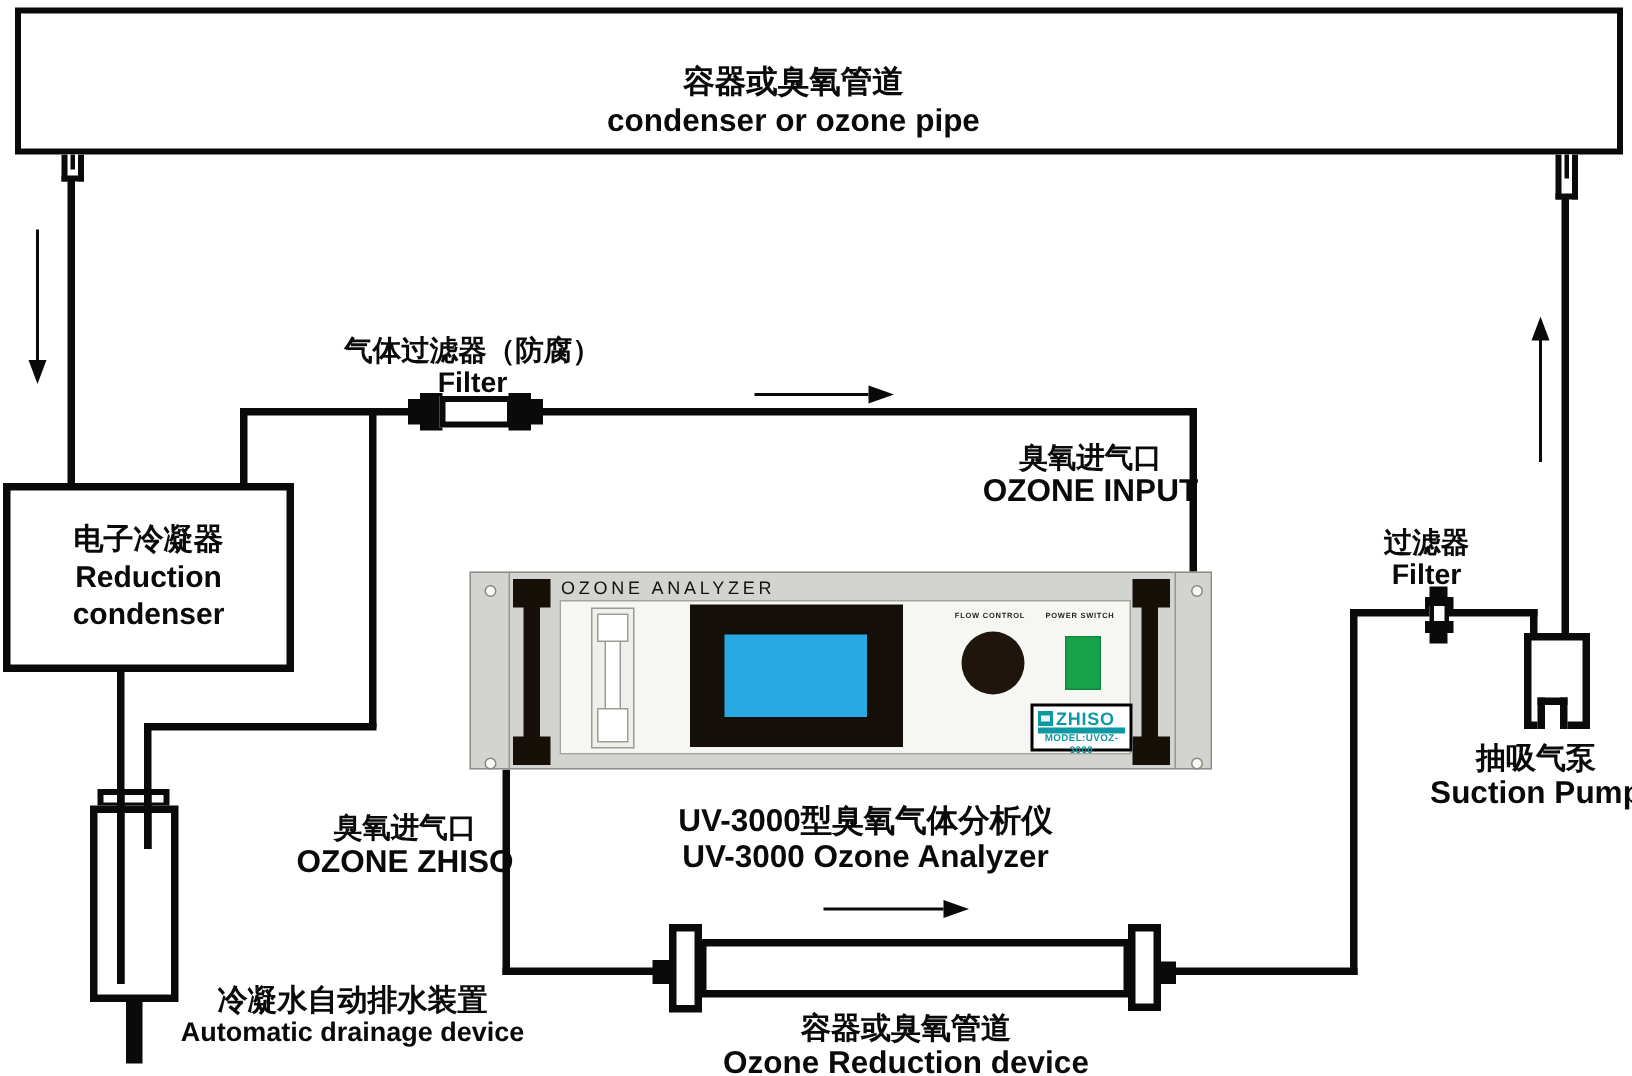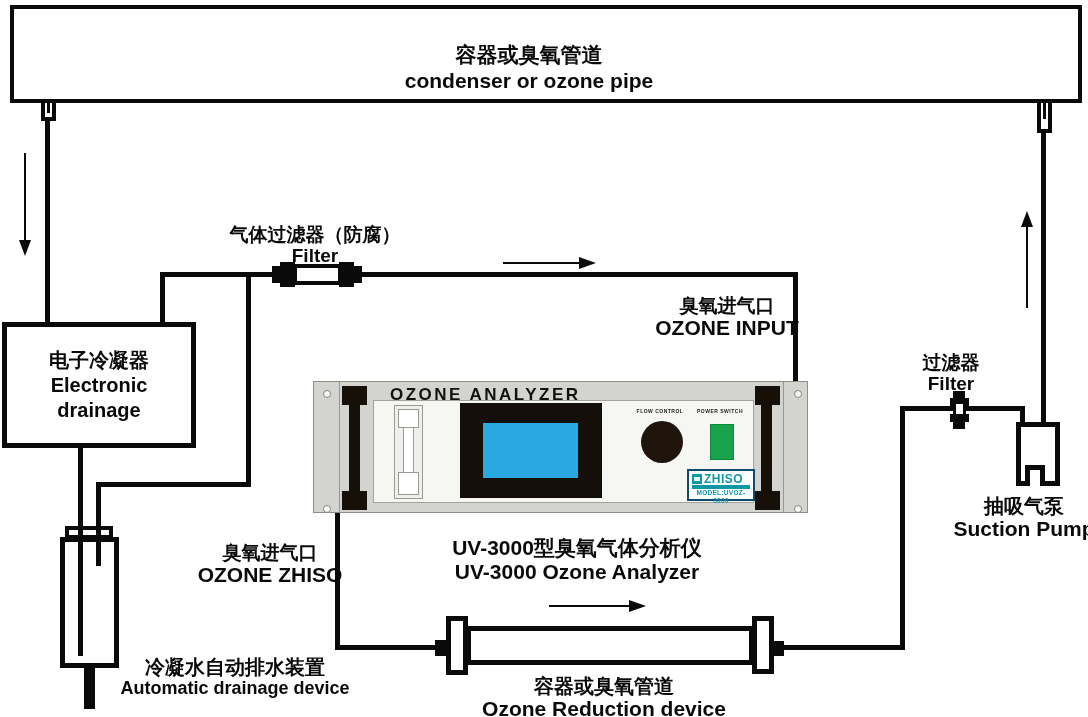--- a/index.html
+++ b/index.html
@@ -16,34 +16,34 @@
           display:flex;flex-direction:column;align-items:center;justify-content:center;
           font-weight:bold;text-align:center;line-height:1.25;}
   .stub{position:absolute;box-sizing:border-box;border:4px solid #0a0a0a;border-top:none;background:#fff;}
   .ah{position:absolute;width:0;height:0;}
   
   .analyzer{position:absolute;left:313px;top:381px;width:495px;height:132px;background:#d3d3cf;
             border:1px solid #8f8f8a;box-sizing:border-box;}
   .an-div{position:absolute;top:0;width:1px;height:130px;background:#97978f;}
   .screw{position:absolute;width:8px;height:8px;border-radius:50%;background:#f8f8f5;border:1px solid #88887f;box-sizing:border-box;}
   .handle{position:absolute;background:#171008;}
-  .an-title{position:absolute;left:76px;top:3px;font-size:17px;font-weight:bold;letter-spacing:2.5px;color:#111;}
+  .an-title{position:absolute;left:60px;top:3px;font-size:12px;font-weight:normal;letter-spacing:2.5px;color:#111;}
   .an-panel{position:absolute;left:59px;top:18px;width:381px;height:103px;background:#f6f6f3;
             border:1px solid #a3a39b;box-sizing:border-box;}
   .fm{position:absolute;background:#efefec;border:1px solid #9b9b93;box-sizing:border-box;}
   .fm-in{position:absolute;background:#ffffff;border:1px solid #9b9b93;box-sizing:border-box;}
   .bezel{position:absolute;left:146px;top:21px;width:142px;height:95px;background:#150f0a;}
   .screen{position:absolute;left:169px;top:41px;width:95px;height:55px;background:#29a9e1;}
   .tiny{position:absolute;font-size:5px;font-weight:bold;letter-spacing:.5px;color:#222;
         width:70px;text-align:center;}
   .knob{position:absolute;left:327px;top:39px;width:42px;height:42px;border-radius:50%;background:#1f150d;}
   .pswitch{position:absolute;left:396px;top:42px;width:24px;height:36px;background:#18a24b;
            border:1px solid #0b8a3e;box-sizing:border-box;}
   .logo{position:absolute;left:373px;top:87px;width:68px;height:32px;background:#fff;
-        border:2px solid #0c4a6e;box-sizing:border-box;}
+        border:2px solid #000000;box-sizing:border-box;}
   .logo-row{display:flex;align-items:center;gap:2px;padding:1px 3px 0 3px;height:13px;}
   .logo-ic{width:10px;height:10px;background:#0e98a2;position:relative;flex:0 0 auto;}
   .logo-ic::after{content:"";position:absolute;left:2px;top:3px;width:6px;height:4px;
                   background:#fff;opacity:.9;}
   .logo-brand{font-size:12px;font-weight:bold;color:#0e98a2;letter-spacing:.5px;line-height:1;}
   .logo-bar{height:4px;margin:0 3px;background:#0e98a2;}
   .logo-model{font-size:6.5px;font-weight:bold;color:#0e98a2;text-align:center;letter-spacing:.3px;line-height:8px;}
 </style>
 </head>
 <body>
@@ -90,21 +90,21 @@
     <div class="ln" style="left:549px;top:605px;width:80px;height:2px;"></div>
     <div class="ah" style="left:629px;top:600px;border-top:6px solid transparent;border-bottom:6px solid transparent;border-left:17px solid #0a0a0a;"></div>
   </div>
   <div>
     <div class="ah" style="left:1021px;top:211px;border-left:6px solid transparent;border-right:6px solid transparent;border-bottom:16px solid #0a0a0a;"></div>
     <div class="ln" style="left:1026px;top:226px;width:2px;height:82px;"></div>
   </div>
 
   <div class="bigbox" style="left:2px;top:322px;width:194px;height:126px;border-width:5px;">
     <div style="font-size:20px;">电子冷凝器</div>
-    <div style="font-size:20px;">Electronic drainage</div>
+    <div style="font-size:20px;">Reduction condenser</div>
   </div>
 
   <div>
     <div class="outline" style="left:65px;top:526px;width:48px;height:13px;border-width:4px;z-index:2;"></div>
     <div class="outline" style="left:60px;top:537px;width:59px;height:131px;z-index:2;"></div>
     <div class="blk" style="left:84px;top:666px;width:11px;height:43px;"></div>
   </div>
 
   <div class="ln" style="left:78px;top:530px;width:5px;height:126px;z-index:4;"></div>
   <div class="ln" style="left:96px;top:530px;width:5px;height:36px;z-index:4;"></div>

